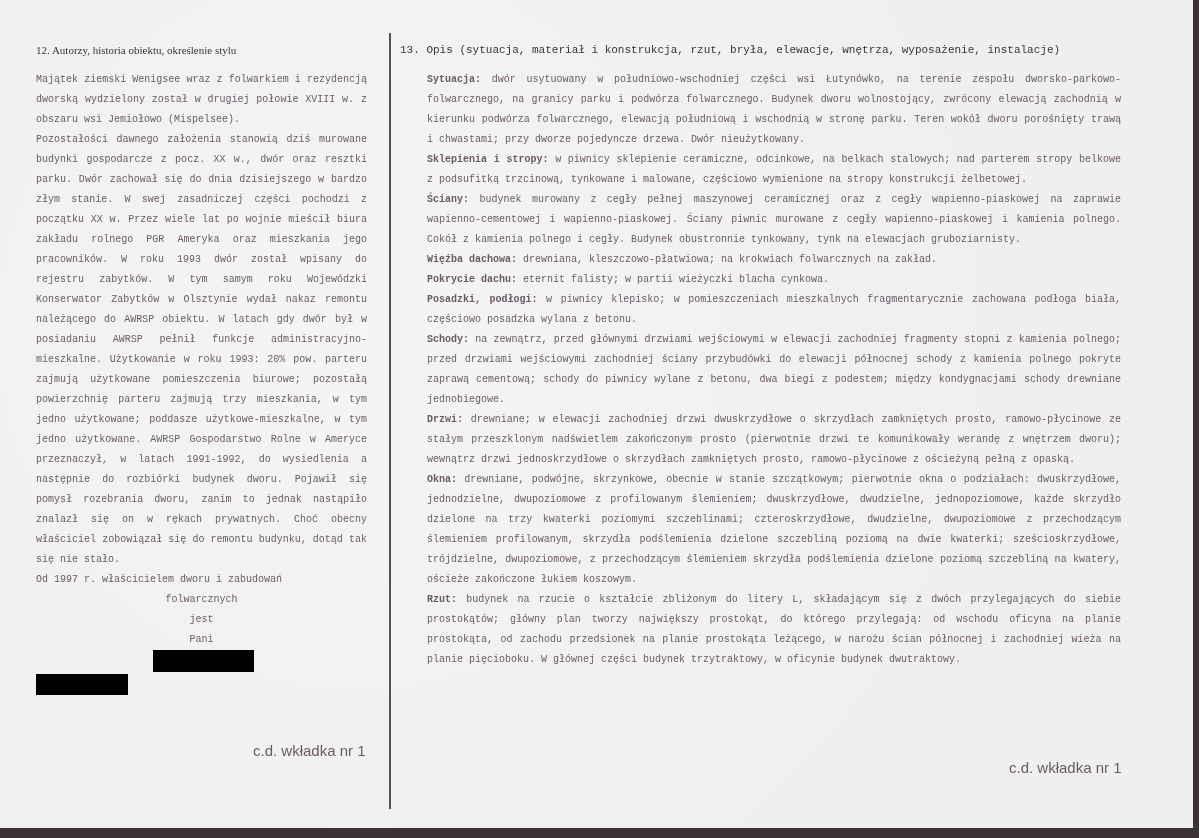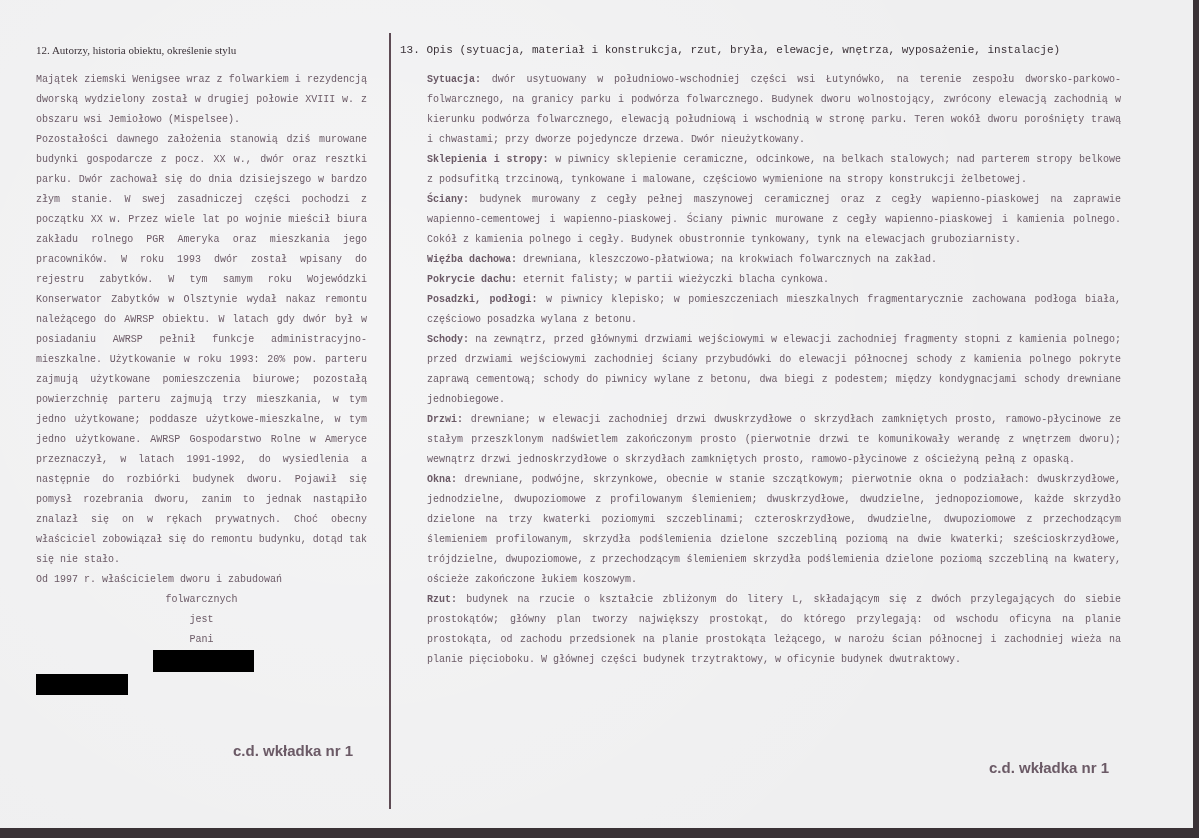--- a/index.html
+++ b/index.html
@@ -36,21 +36,21 @@
   .left-col { left: 36px; top: 70px; width: 331px; }
   .right-col { left: 427px; top: 70px; width: 694px; }
   .body-text p { margin: 0; }
   .lbl { font-weight: bold; }
   .redact { display: inline-block; background: #000; vertical-align: middle; }
   .r1 { width: 101px; height: 22px; margin-left: 4px; }
   .r2 { width: 92px; height: 21px; margin-top: 2px; }
   .cont {
     position: absolute;
     font-family: "Liberation Sans", "DejaVu Sans", sans-serif;
-    font-weight: bold; font-size: 15px; color: #6b5a66; white-space: nowrap;
+    font-weight: normal; font-size: 15px; color: #6b5a66; white-space: nowrap; margin-left: 20px;
   }
   #cont-left { left: 233px; top: 742px; }
   #cont-right { left: 989px; top: 759px; }
   .row-justify { display: flex; justify-content: space-between; align-items: center; flex-direction: column; }
 </style>
 </head>
 <body>
 
 <div class="page">
 

